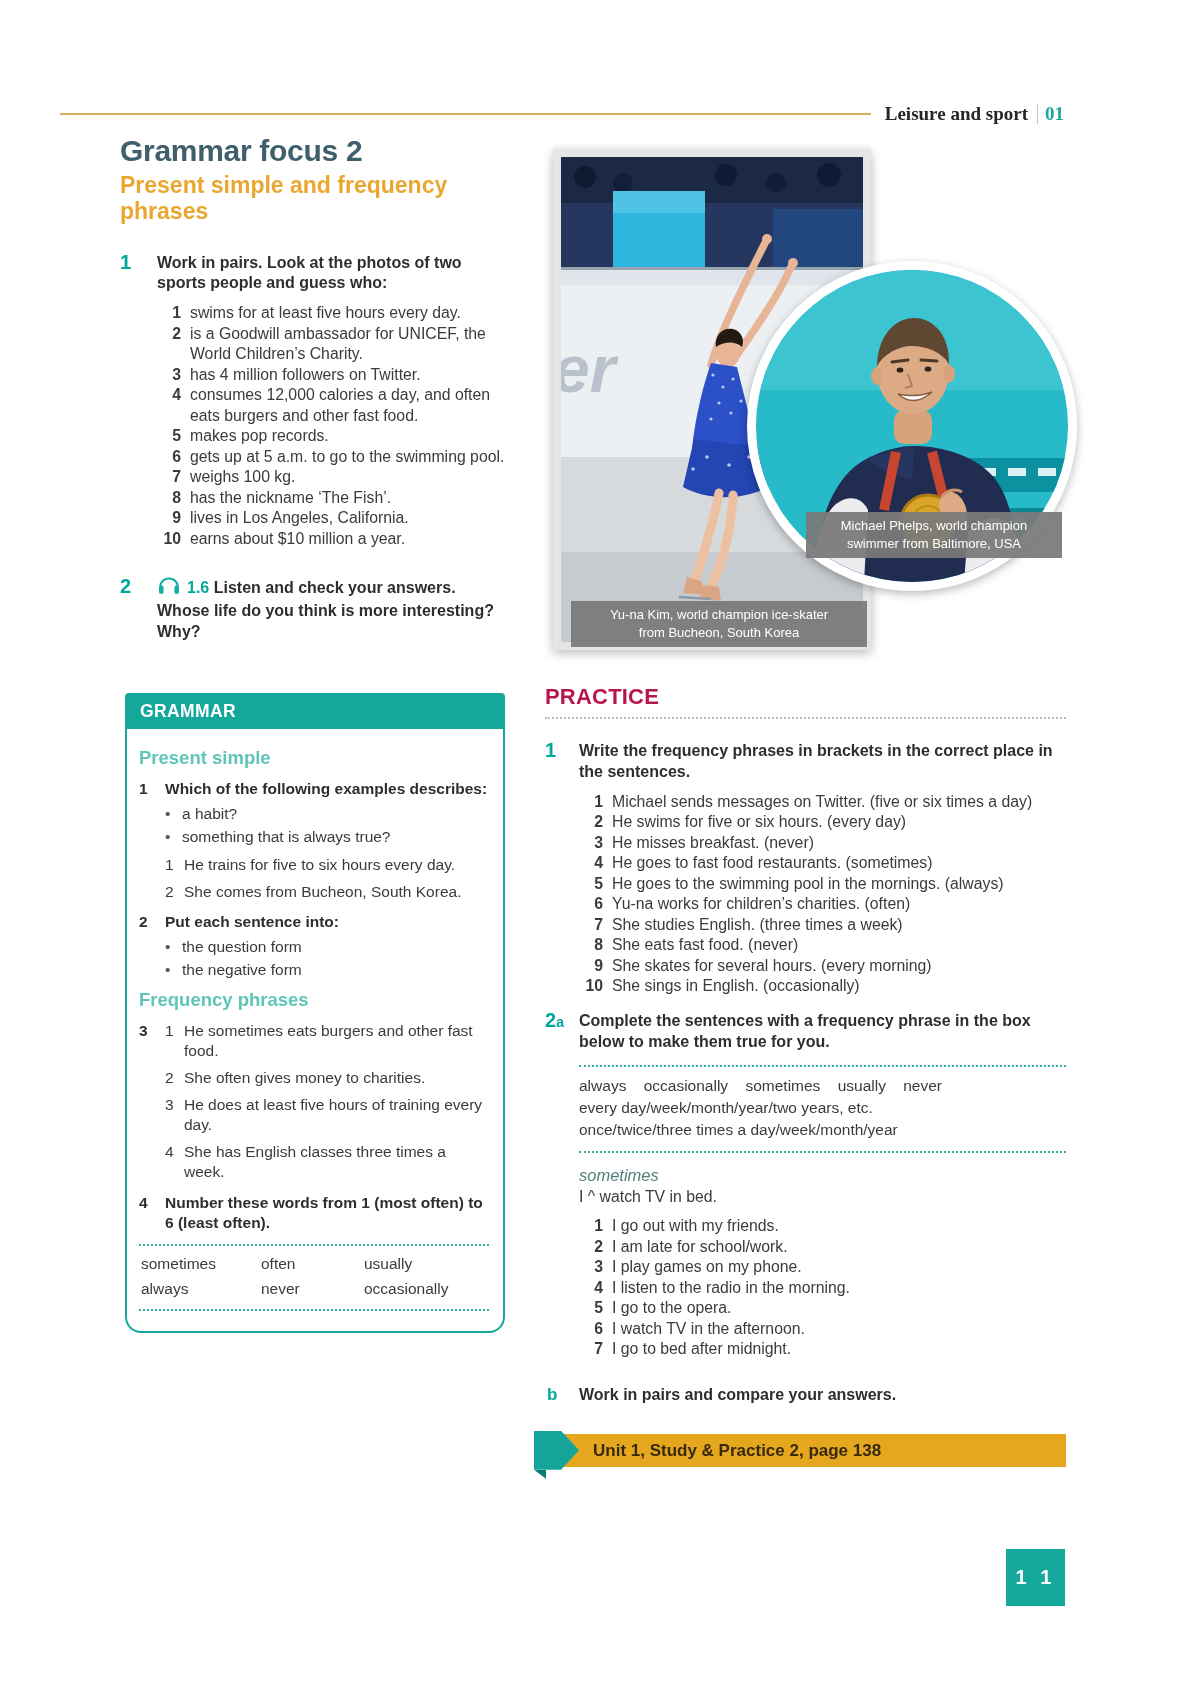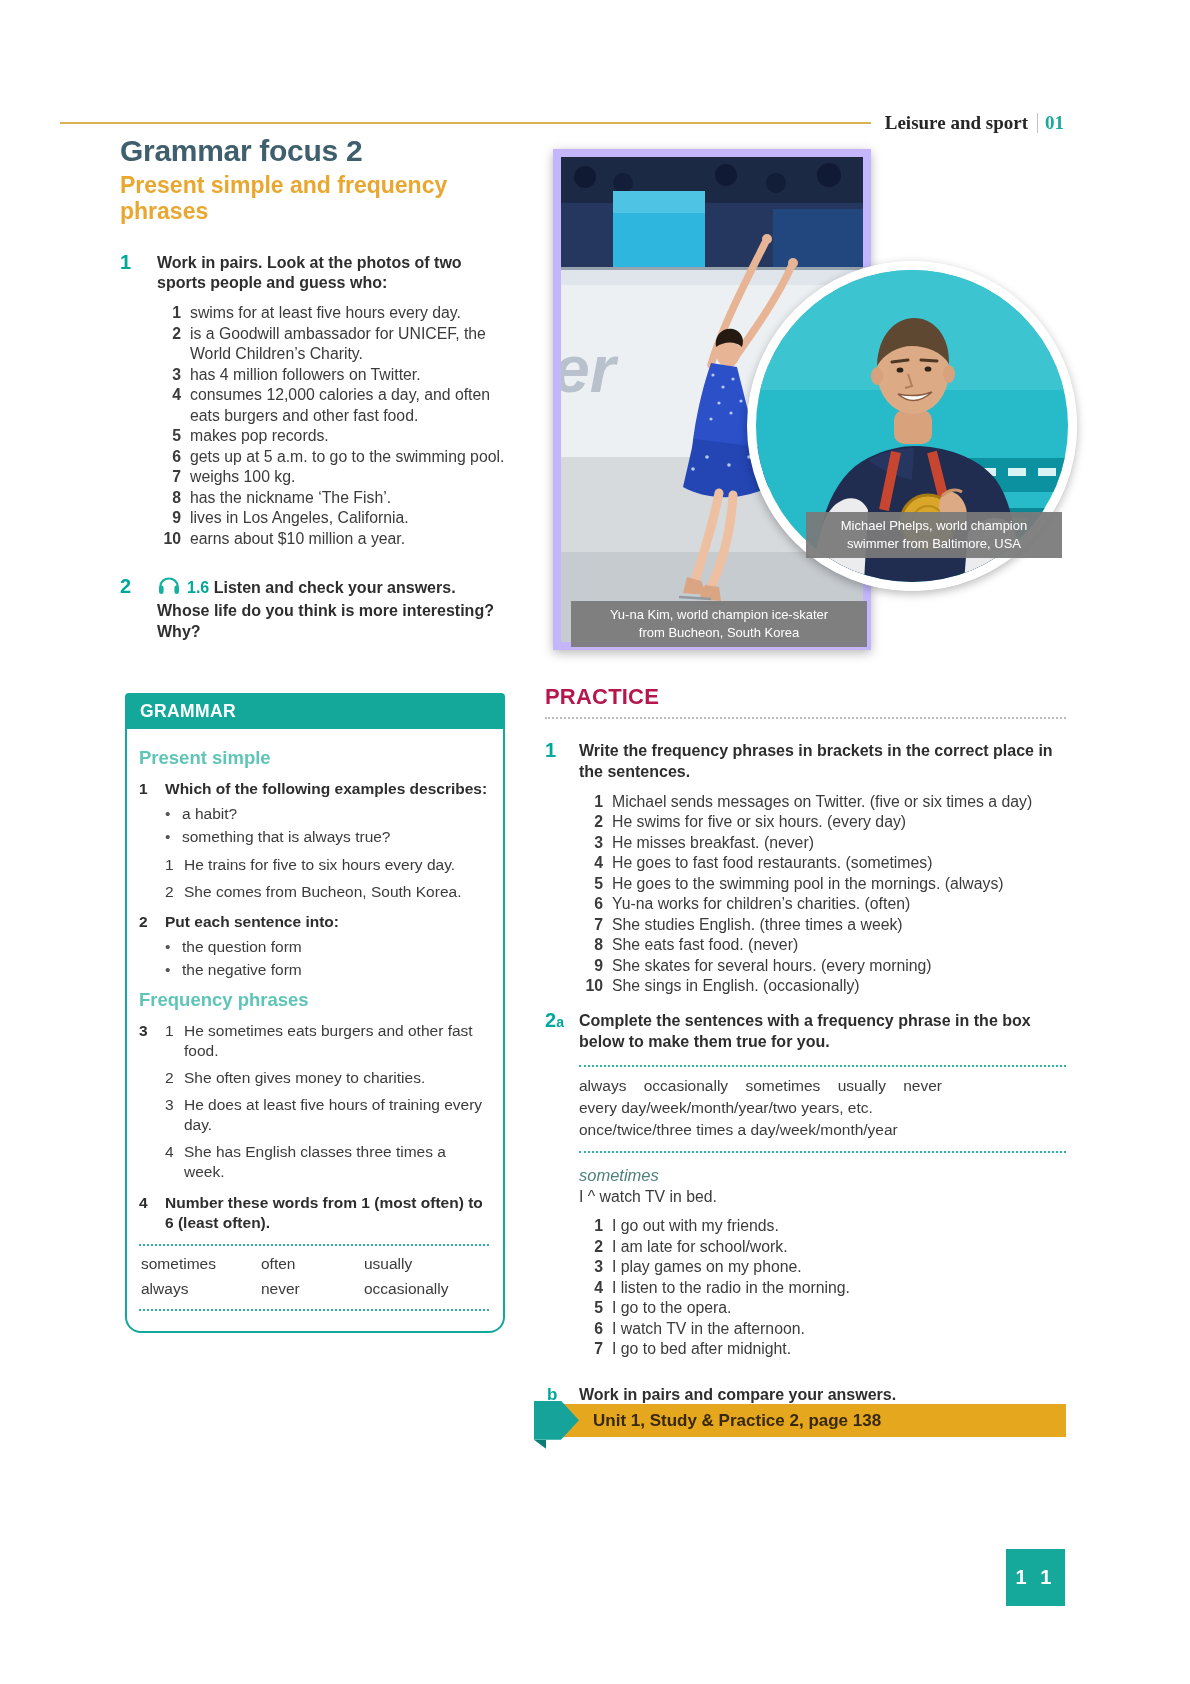--- a/index.html
+++ b/index.html
@@ -3,21 +3,21 @@
 <meta charset="utf-8">
 <style>
   html,body { margin:0; padding:0; background:#e9e9e9; }
   .page {
     position:relative; width:1190px; height:1684px; margin:0 auto;
     background:#ffffff; overflow:hidden;
     font-family:"Liberation Sans", sans-serif; color:#3b3b3b;
   }
 
   
-  .topbar { position:absolute; left:60px; top:112px; width:1004px; display:flex; align-items:center;text-align:center; }
+  .topbar { position:absolute; left:60px; top:103px; width:1004px; display:flex; align-items:center;text-align:center; }
   .topbar .rule { flex:1; height:2px; background:#d9b258; margin-right:14px; }
   .section-name { font-family:"Liberation Serif", serif; font-weight:bold; font-size:19px; color:#262626; }
   .unit-sep { width:1px; height:20px; background:#c2c2c2; margin:0 7px 0 9px; }
   .unit-num { font-family:"Liberation Serif", serif; font-weight:bold; font-size:19px; color:#19a99b; }
 
   
   .col-left { position:absolute; left:120px; top:134px; width:396px; }
   .title { font-size:30px; color:#3f5f6d; font-weight:bold; margin:0; letter-spacing:-.3px; }
   .subtitle { font-size:23px; color:#e9a72f; font-weight:bold; margin:5px 0 0; line-height:1.12; width:335px; }
 
@@ -60,32 +60,32 @@
   .phrase-box { margin-top:12px; }
   .phrase-line { font-size:15.5px; line-height:1.42; color:#3b3b3b; }
   .phrase-line.spread { word-spacing:13px; }
   .hand-word { font-style:italic; color:#4f807b; font-size:16.5px; margin-top:13px; }
   .caret-sentence { font-size:15.8px; line-height:1.3; margin-top:2px; }
 
   .b-row { position:relative; padding-left:34px; margin-top:26px; }
   .b-letter { position:absolute; left:2px; top:-1px; color:#00a79b; font-size:17px; font-weight:bold; }
   .b-text { font-weight:bold; font-size:16px; color:#2e2e2e; }
 
-  .banner { position:relative; height:33px; background:#e5a71e; }
+  .banner { position:relative; margin-top:30px; height:33px; background:#e5a71e; }
   .banner-text { line-height:33px; padding-left:48px; font-weight:bold; font-size:17px; color:#38290b; }
   .banner-arrow { position:absolute; left:-11px; top:-3px; width:45px; height:39px; background:#16a49a;
     -webkit-clip-path:polygon(0 0,60% 0,100% 50%,60% 100%,0 100%); clip-path:polygon(0 0,60% 0,100% 50%,60% 100%,0 100%); }
   .banner-fold { position:absolute; left:-11px; top:36px; width:12px; height:9px; background:#0c7d74;
     -webkit-clip-path:polygon(0 0,100% 0,100% 100%); clip-path:polygon(0 0,100% 0,100% 100%); }
 
   .page-num-box { position:absolute; left:1006px; top:1549px; width:59px; height:57px; background:#14a99b;
     color:#fff; font-weight:bold; font-size:20px; letter-spacing:4px; display:flex; align-items:center; justify-content:center; }
 
   
-  .photo-rect { position:absolute; left:553px; top:149px; width:318px; height:501px; background:#c4b5fd;
+  .photo-rect { position:absolute; left:553px; top:149px; width:318px; height:501px; background:#e5e5e5;
     padding:8px; box-sizing:border-box; box-shadow:0 3px 10px rgba(0,0,0,.28); z-index:2; }
   .photo-rect .inner { position:relative; width:100%; height:100%; overflow:hidden; }
   .photo-circle { position:absolute; left:747px; top:261px; width:312px; height:312px; border-radius:50%;
     border:9px solid #ffffff; overflow:hidden; box-shadow:0 3px 10px rgba(0,0,0,.28); z-index:4; }
   .caption { position:absolute; background:rgba(122,122,122,.94); color:#fff; font-size:13px; line-height:1.4;
     text-align:center; padding:5px 8px; z-index:6; }
   #cap-yuna { left:571px; top:601px; width:280px; }
   #cap-phelps { left:806px; top:512px; width:240px; }
 </style>
 </head>

